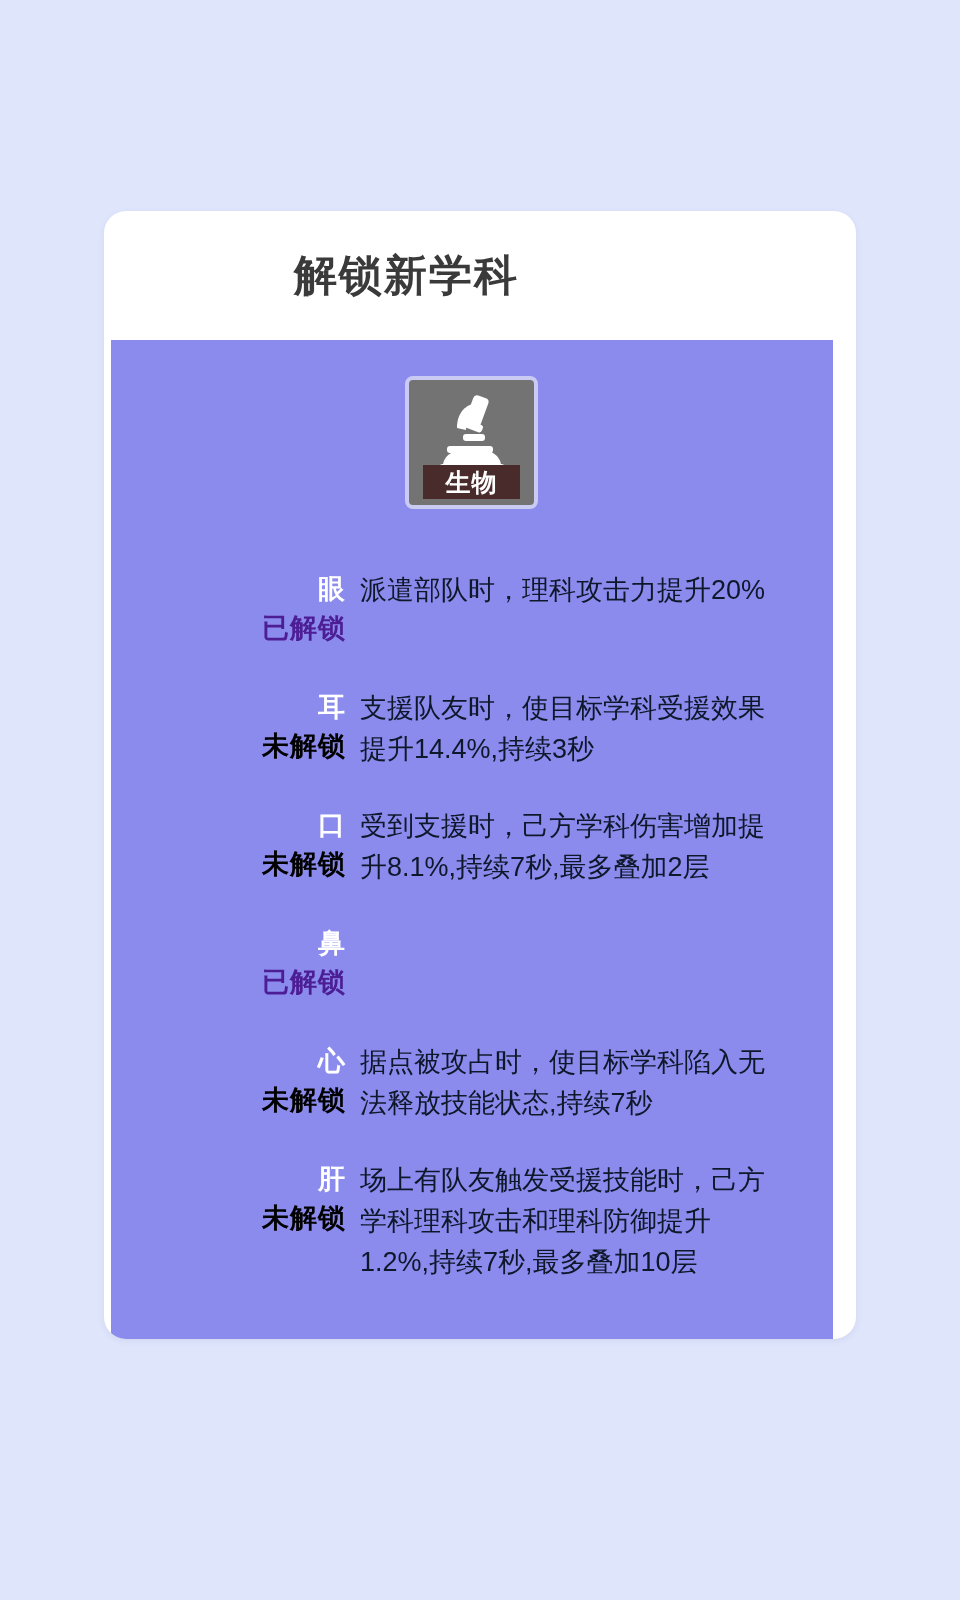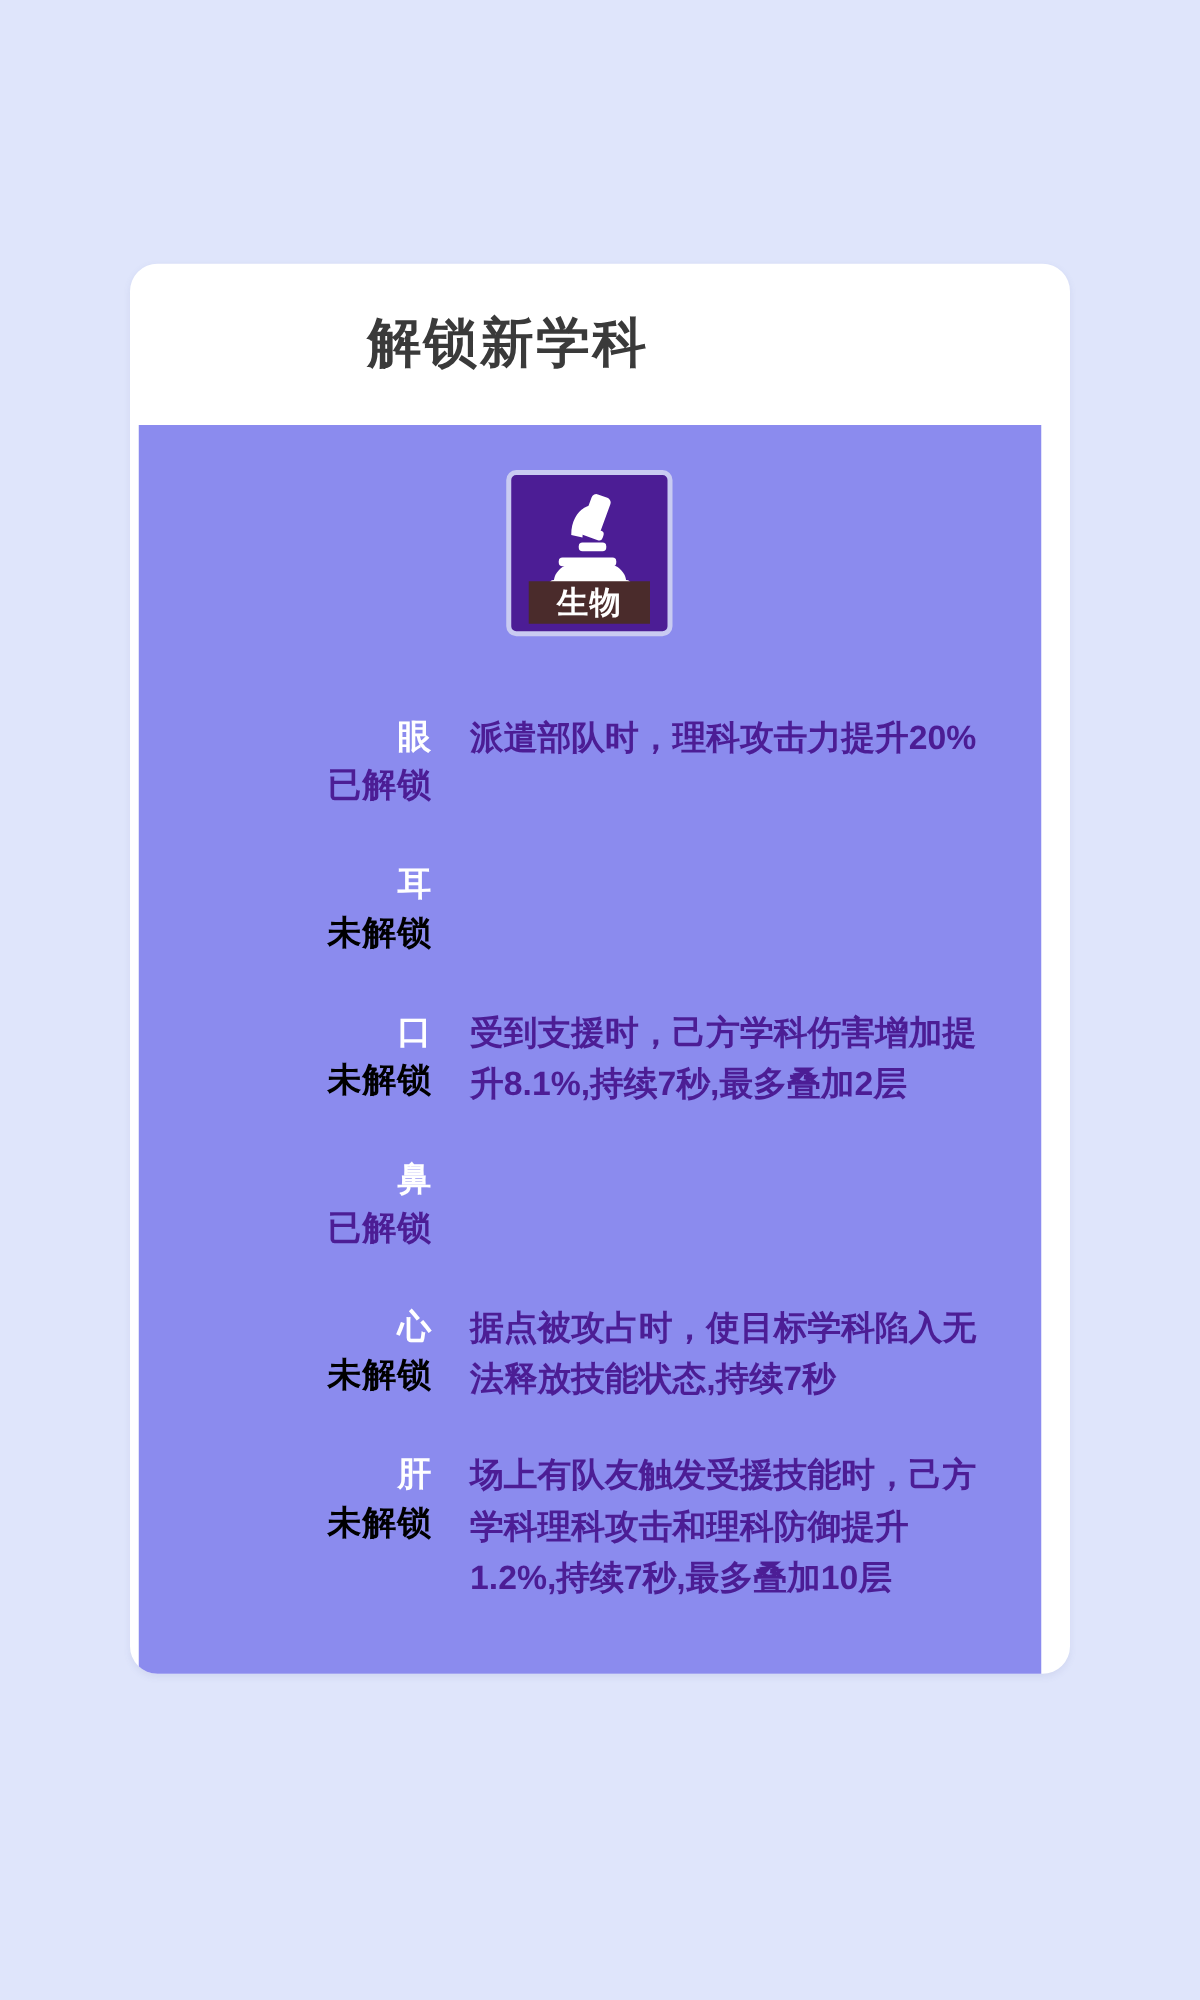--- a/index.html
+++ b/index.html
@@ -49,21 +49,21 @@
     width: 722px;
     height: 1000px;
     background: #8b8bee;
   }
   .subject-card {
     position: absolute;
     left: 294px;
     top: 36px;
     width: 133px;
     height: 133px;
-    background: #4c1d95;
+    background: #737373;
     border: 4px solid #c9cbf2;
     border-radius: 8px;
     box-sizing: border-box;
   }
   .subject-icon {
     position: absolute;
     left: 0;
     top: 8px;
     width: 125px;
     text-align: center;
@@ -113,26 +113,26 @@
   .skill-status {
     font-size: 27px;
     font-weight: bold;
     line-height: 40px;
     letter-spacing: 1px;
   }
   .status-unlocked { color: #4c1d95; }
   .status-locked { color: #000000; }
   .skill-desc {
     position: absolute;
-    left: 265px;
+    left: 249px;
     top: 0;
     width: 420px;
     font-size: 27px;
-    font-weight: bold;
-    color: #4c1d95;
+    font-weight: normal;
+    color: #0f172a;
     line-height: 41px;
     letter-spacing: 0px;
   }
 </style>
 </head>
 <body>
 
 <div class="screen">
   <div class="dialog">
 
@@ -165,20 +165,21 @@
             <div class="skill-status status-unlocked">已解锁</div>
           </div>
           <div class="skill-desc">派遣部队时，理科攻击力提升20%</div>
         </div>
 
         <div class="skill-row">
           <div class="skill-left">
             <div class="skill-part">耳</div>
             <div class="skill-status status-locked">未解锁</div>
           </div>
+          <div class="skill-desc">支援队友时，使目标学科受援效果提升14.4%,持续3秒</div>
         </div>
 
         <div class="skill-row">
           <div class="skill-left">
             <div class="skill-part">口</div>
             <div class="skill-status status-locked">未解锁</div>
           </div>
           <div class="skill-desc">受到支援时，己方学科伤害增加提升8.1%,持续7秒,最多叠加2层</div>
         </div>
 

